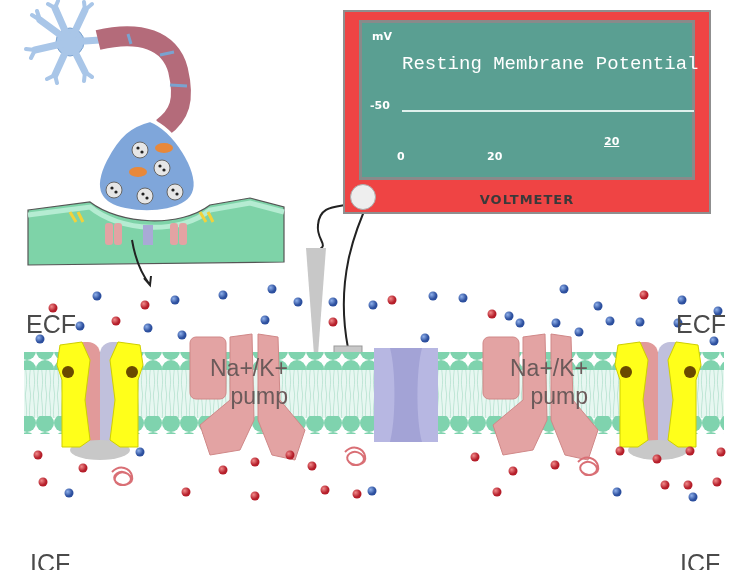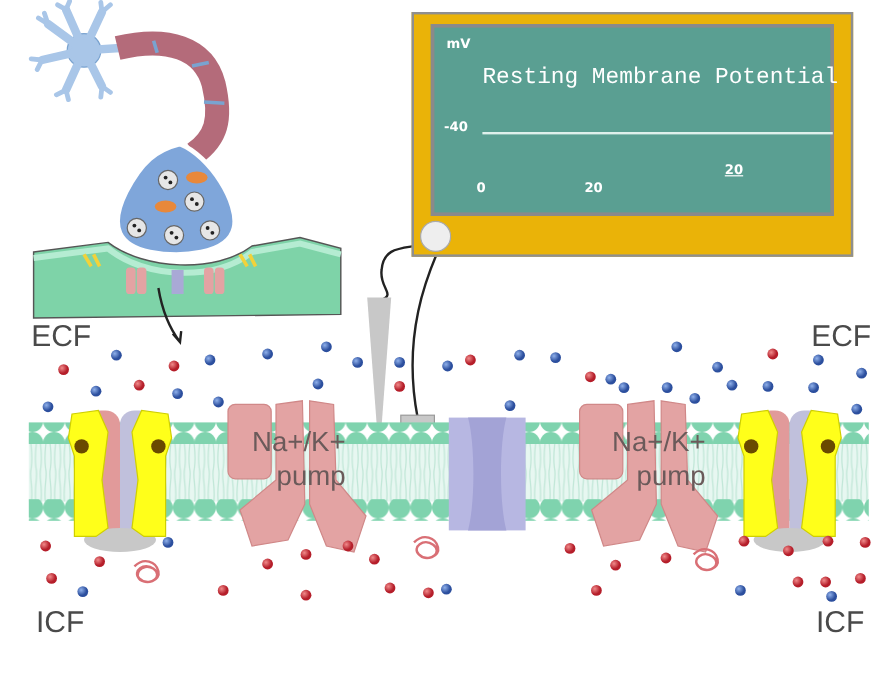--- a/index.html
+++ b/index.html
@@ -1,19 +1,19 @@
 <!DOCTYPE html>
 <html><head>
 <meta charset="utf-8">
 <style>
   html,body{margin:0;padding:0;background:#fff;}
   body{width:746px;height:570px;position:relative;overflow:hidden;font-family:"DejaVu Sans",sans-serif;}
   svg{position:absolute;left:0;top:0;}
-  .lbl{position:absolute;font-family:"Liberation Sans",sans-serif;color:#4a4a4a;font-size:25px;}
-  .vm{position:absolute;left:343px;top:10px;width:368px;height:204px;background:#eab308;border:2px solid #8f8f8f;box-sizing:border-box;}
+  .lbl{position:absolute;font-family:"Liberation Sans",sans-serif;color:#4a4a4a;font-size:25px;margin-top:44px;}
+  .vm{position:absolute;left:343px;top:10px;width:368px;height:204px;background:#ef4444;border:2px solid #8f8f8f;box-sizing:border-box;}
   .screen{position:absolute;left:14px;top:8px;width:336px;height:160px;background:#5a9f92;border:3px solid #8a8a8a;box-sizing:border-box;}
   .st{position:absolute;color:#fff;font-family:"DejaVu Sans",sans-serif;font-weight:bold;font-size:11px;}
   .title{position:absolute;left:43px;top:38px;color:#fff;font-family:Liberation Mono, monospace;font-size:19px;white-space:nowrap;}
   .vmlabel{position:absolute;left:0;right:0;top:180px;text-align:center;font-weight:bold;font-size:13px;color:#3a3a3a;letter-spacing:1px;}
   .pump{position:absolute;font-family:"Liberation Sans",sans-serif;font-size:23px;color:#6b5a5a;text-align:right;line-height:28px;}
 </style>
 </head>
 <body>
 
 <svg width="746" height="570">
@@ -195,27 +195,28 @@
       <circle cx="372" cy="491" r="4.5" fill="url(#bion)"></circle>
       <circle cx="617" cy="492" r="4.5" fill="url(#bion)"></circle>
       <circle cx="693" cy="497" r="4.5" fill="url(#bion)"></circle>
     </g>
 </svg>
 
 <div class="vm">
   <div class="screen">
     <span class="st" style="left:10px;top:7px;">mV</span>
     <span class="title" style="left:40px;top:30px;">Resting Membrane Potential</span>
-    <span class="st" style="left:8px;top:76px;">-40</span>
+    <span class="st" style="left:8px;top:76px;">-50</span>
     <div style="position:absolute;left:40px;top:87px;width:292px;height:2px;background:#dff0ec;"></div>
     <span class="st" style="left:35px;top:127px;">0</span>
     <span class="st" style="left:125px;top:127px;">20</span>
     <span class="st" style="left:242px;top:112px;text-decoration:underline;">20</span>
   </div>
   <div style="position:absolute;left:5px;top:172px;width:24px;height:24px;border-radius:50%;background:#eee;border:1px solid #aaa;"></div>
+  <div class="vmlabel">VOLTMETER</div>
 </div>
 
 <div class="lbl" style="left:26px;top:266px;">ECF</div>
 <div class="lbl" style="left:676px;top:266px;">ECF</div>
 <div class="lbl" style="left:30px;top:505px;">ICF</div>
 <div class="lbl" style="left:680px;top:505px;">ICF</div>
 
 <div class="pump" style="left:188px;top:354px;width:100px;">
   <div>Na+/K+</div>
   <div>pump</div>

